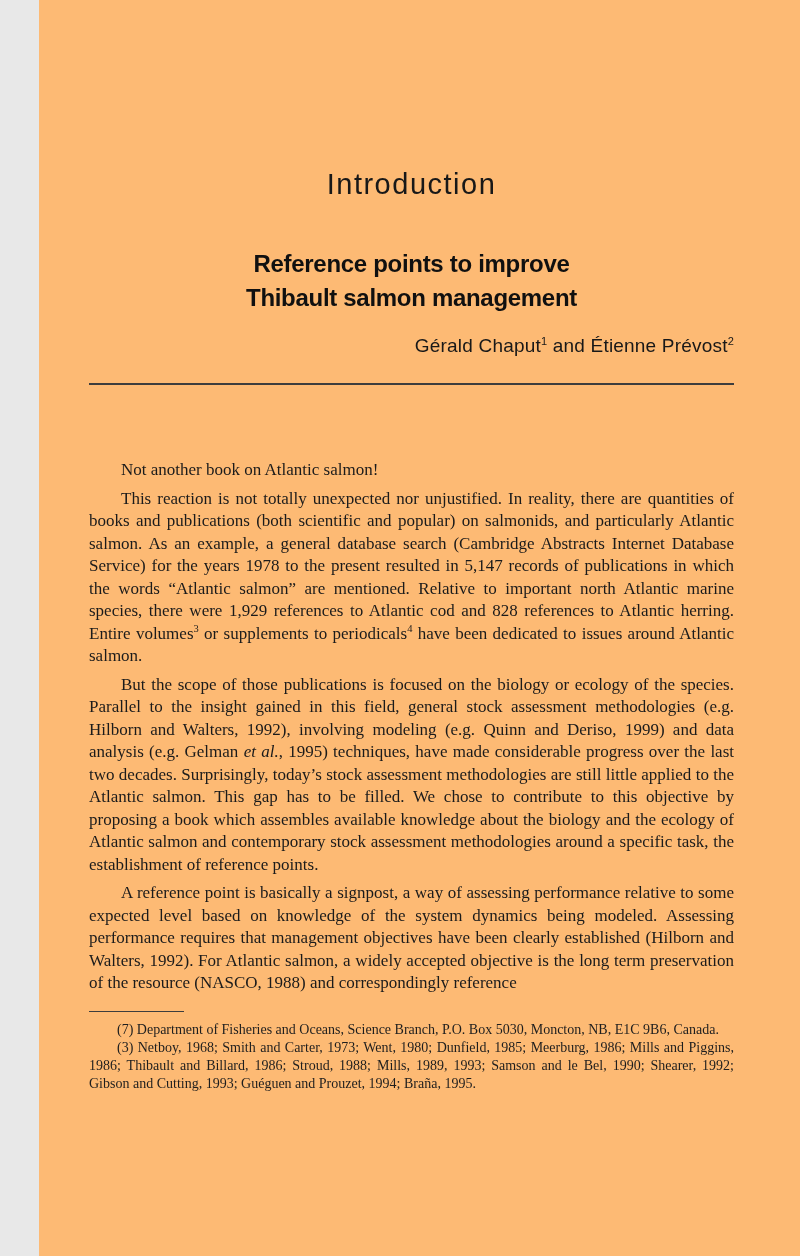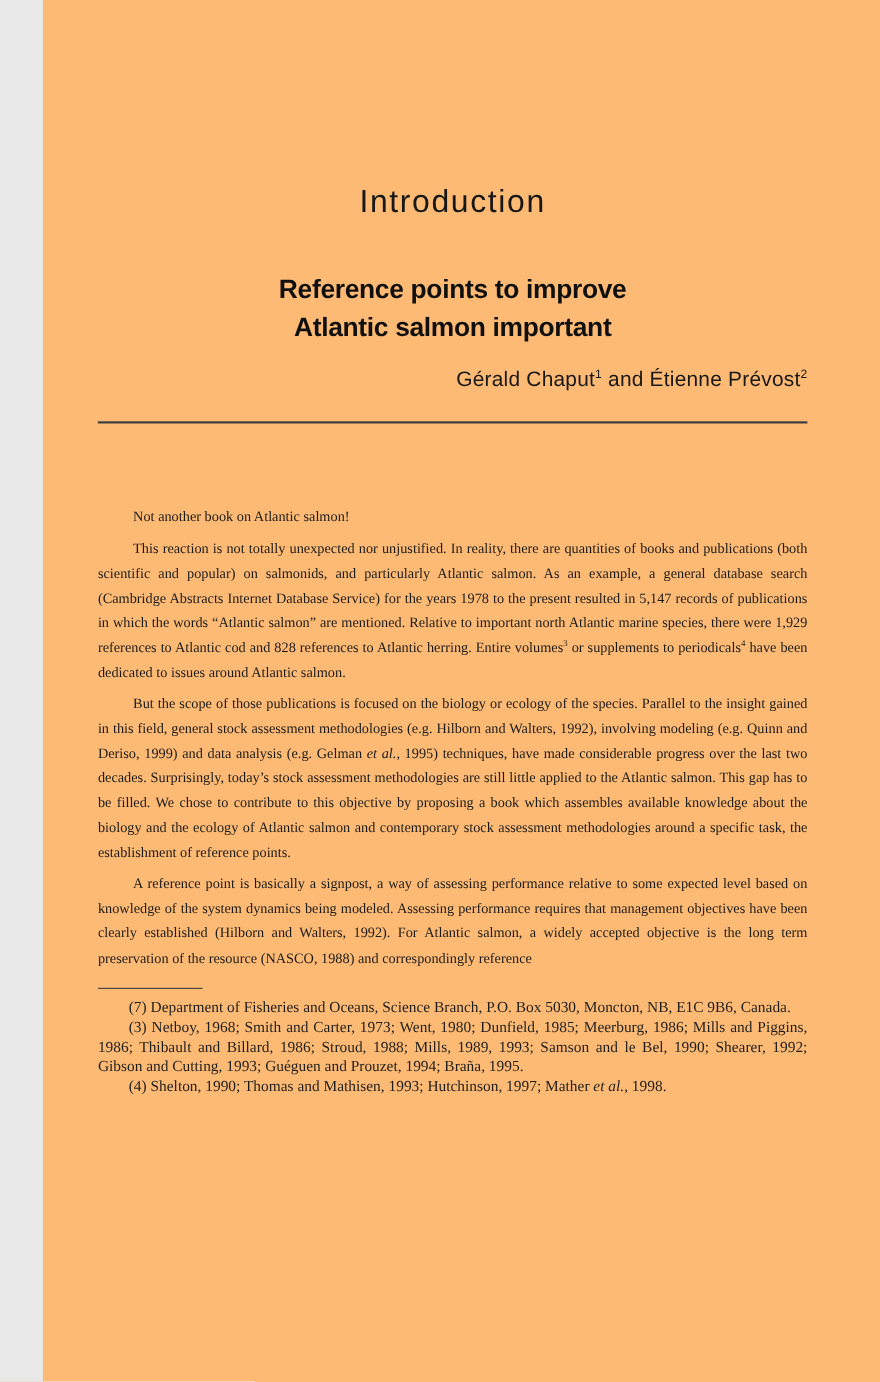--- a/index.html
+++ b/index.html
@@ -45,21 +45,21 @@
     margin: 0 0 26px 0;
   }
   .authors sup { font-size: 58%; }
   .divider {
     border: none;
     border-top: 2px solid #3d3d3d;
     margin: 0 0 74px 0;
   }
   .body-text p {
     margin: 0 0 6px 0;
-    font-size: 13px;
+    font-size: 17px;
     line-height: 22.5px;
     text-align: justify;
     text-indent: 32px;
   }
   .body-text sup { font-size: 62%; line-height: 0; }
   .footnote-rule {
     width: 95px;
     border-top: 1.5px solid #3d3d3d;
     margin: 16px 0 9px 0;
   }
@@ -76,36 +76,35 @@
 </head>
 <body>
 
 <div class="page">
   <div class="column">
 
     <h1 class="chapter-heading">Introduction</h1>
 
     <div class="book-title">
       <div>Reference points to improve</div>
-      <div>Atlantic salmon important</div>
+      <div>Thibault salmon management</div>
     </div>
 
     <div class="authors"><span>Gérald Chaput</span><sup>1</sup><span> and Étienne Prévost</span><sup>2</sup></div>
 
     <hr class="divider">
 
     <div class="body-text">
       <p><span>Not another book on Atlantic salmon!</span></p>
       <p><span>This reaction is not totally unexpected nor unjustified. In reality, there are quantities of books and publications (both scientific and popular) on salmonids, and particularly Atlantic salmon. As an example, a general database search (Cambridge Abstracts Internet Database Service) for the years 1978 to the present resulted in 5,147 records of publications in which the words “Atlantic salmon” are mentioned. Relative to important north Atlantic marine species, there were 1,929 references to Atlantic cod and 828 references to Atlantic herring. Entire volumes</span><sup>3</sup><span> or supplements to periodicals</span><sup>4</sup><span> have been dedicated to issues around Atlantic salmon.</span></p>
       <p><span>But the scope of those publications is focused on the biology or ecology of the species. Parallel to the insight gained in this field, general stock assessment methodologies (e.g. Hilborn and Walters, 1992), involving modeling (e.g. Quinn and Deriso, 1999) and data analysis (e.g. Gelman </span><i>et al.</i><span>, 1995) techniques, have made considerable progress over the last two decades. Surprisingly, today’s stock assessment methodologies are still little applied to the Atlantic salmon. This gap has to be filled. We chose to contribute to this objective by proposing a book which assembles available knowledge about the biology and the ecology of Atlantic salmon and contemporary stock assessment methodologies around a specific task, the establishment of reference points.</span></p>
       <p><span>A reference point is basically a signpost, a way of assessing performance relative to some expected level based on knowledge of the system dynamics being modeled. Assessing performance requires that management objectives have been clearly established (Hilborn and Walters, 1992). For Atlantic salmon, a widely accepted objective is the long term preservation of the resource (NASCO, 1988) and correspondingly reference</span></p>
     </div>
 
     <div class="footnote-rule"></div>
 
     <div class="footnotes">
       <p><span>(7) Department of Fisheries and Oceans, Science Branch, P.O. Box 5030, Moncton, NB, E1C 9B6, Canada.</span></p>
       <p><span>(3) Netboy, 1968; Smith and Carter, 1973; Went, 1980; Dunfield, 1985; Meerburg, 1986; Mills and Piggins, 1986; Thibault and Billard, 1986; Stroud, 1988; Mills, 1989, 1993; Samson and le Bel, 1990; Shearer, 1992; Gibson and Cutting, 1993; Guéguen and Prouzet, 1994; Braña, 1995.</span></p>
-      <p><span>(4) Shelton, 1990; Thomas and Mathisen, 1993; Hutchinson, 1997; Mather </span><i>et al.</i><span>, 1998.</span></p>
     </div>
 
   </div>
 </div>
 
 </body></html>

